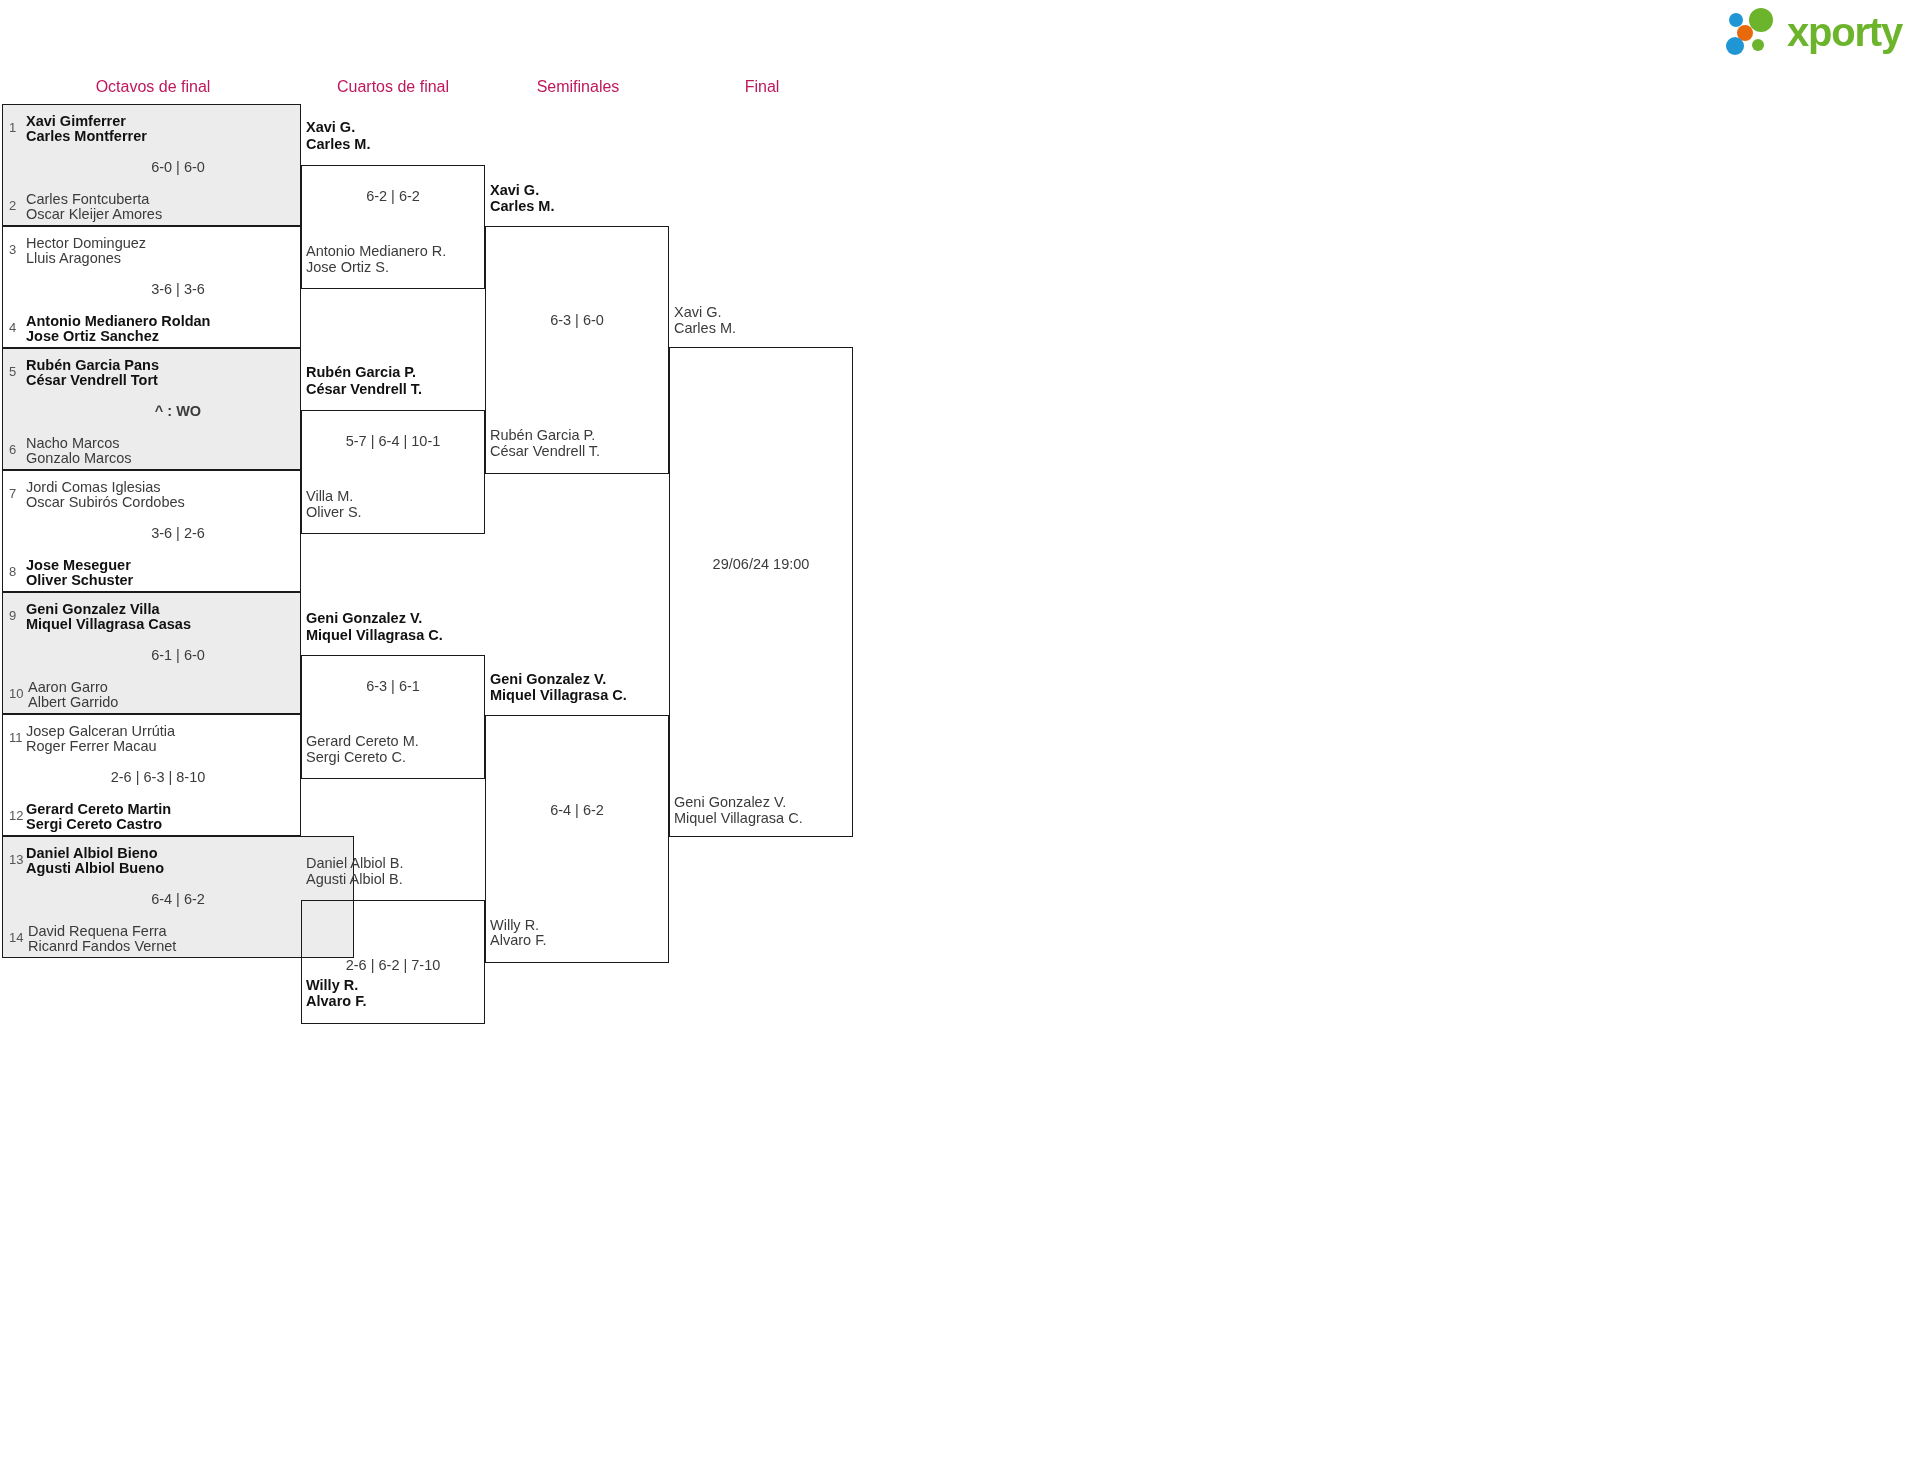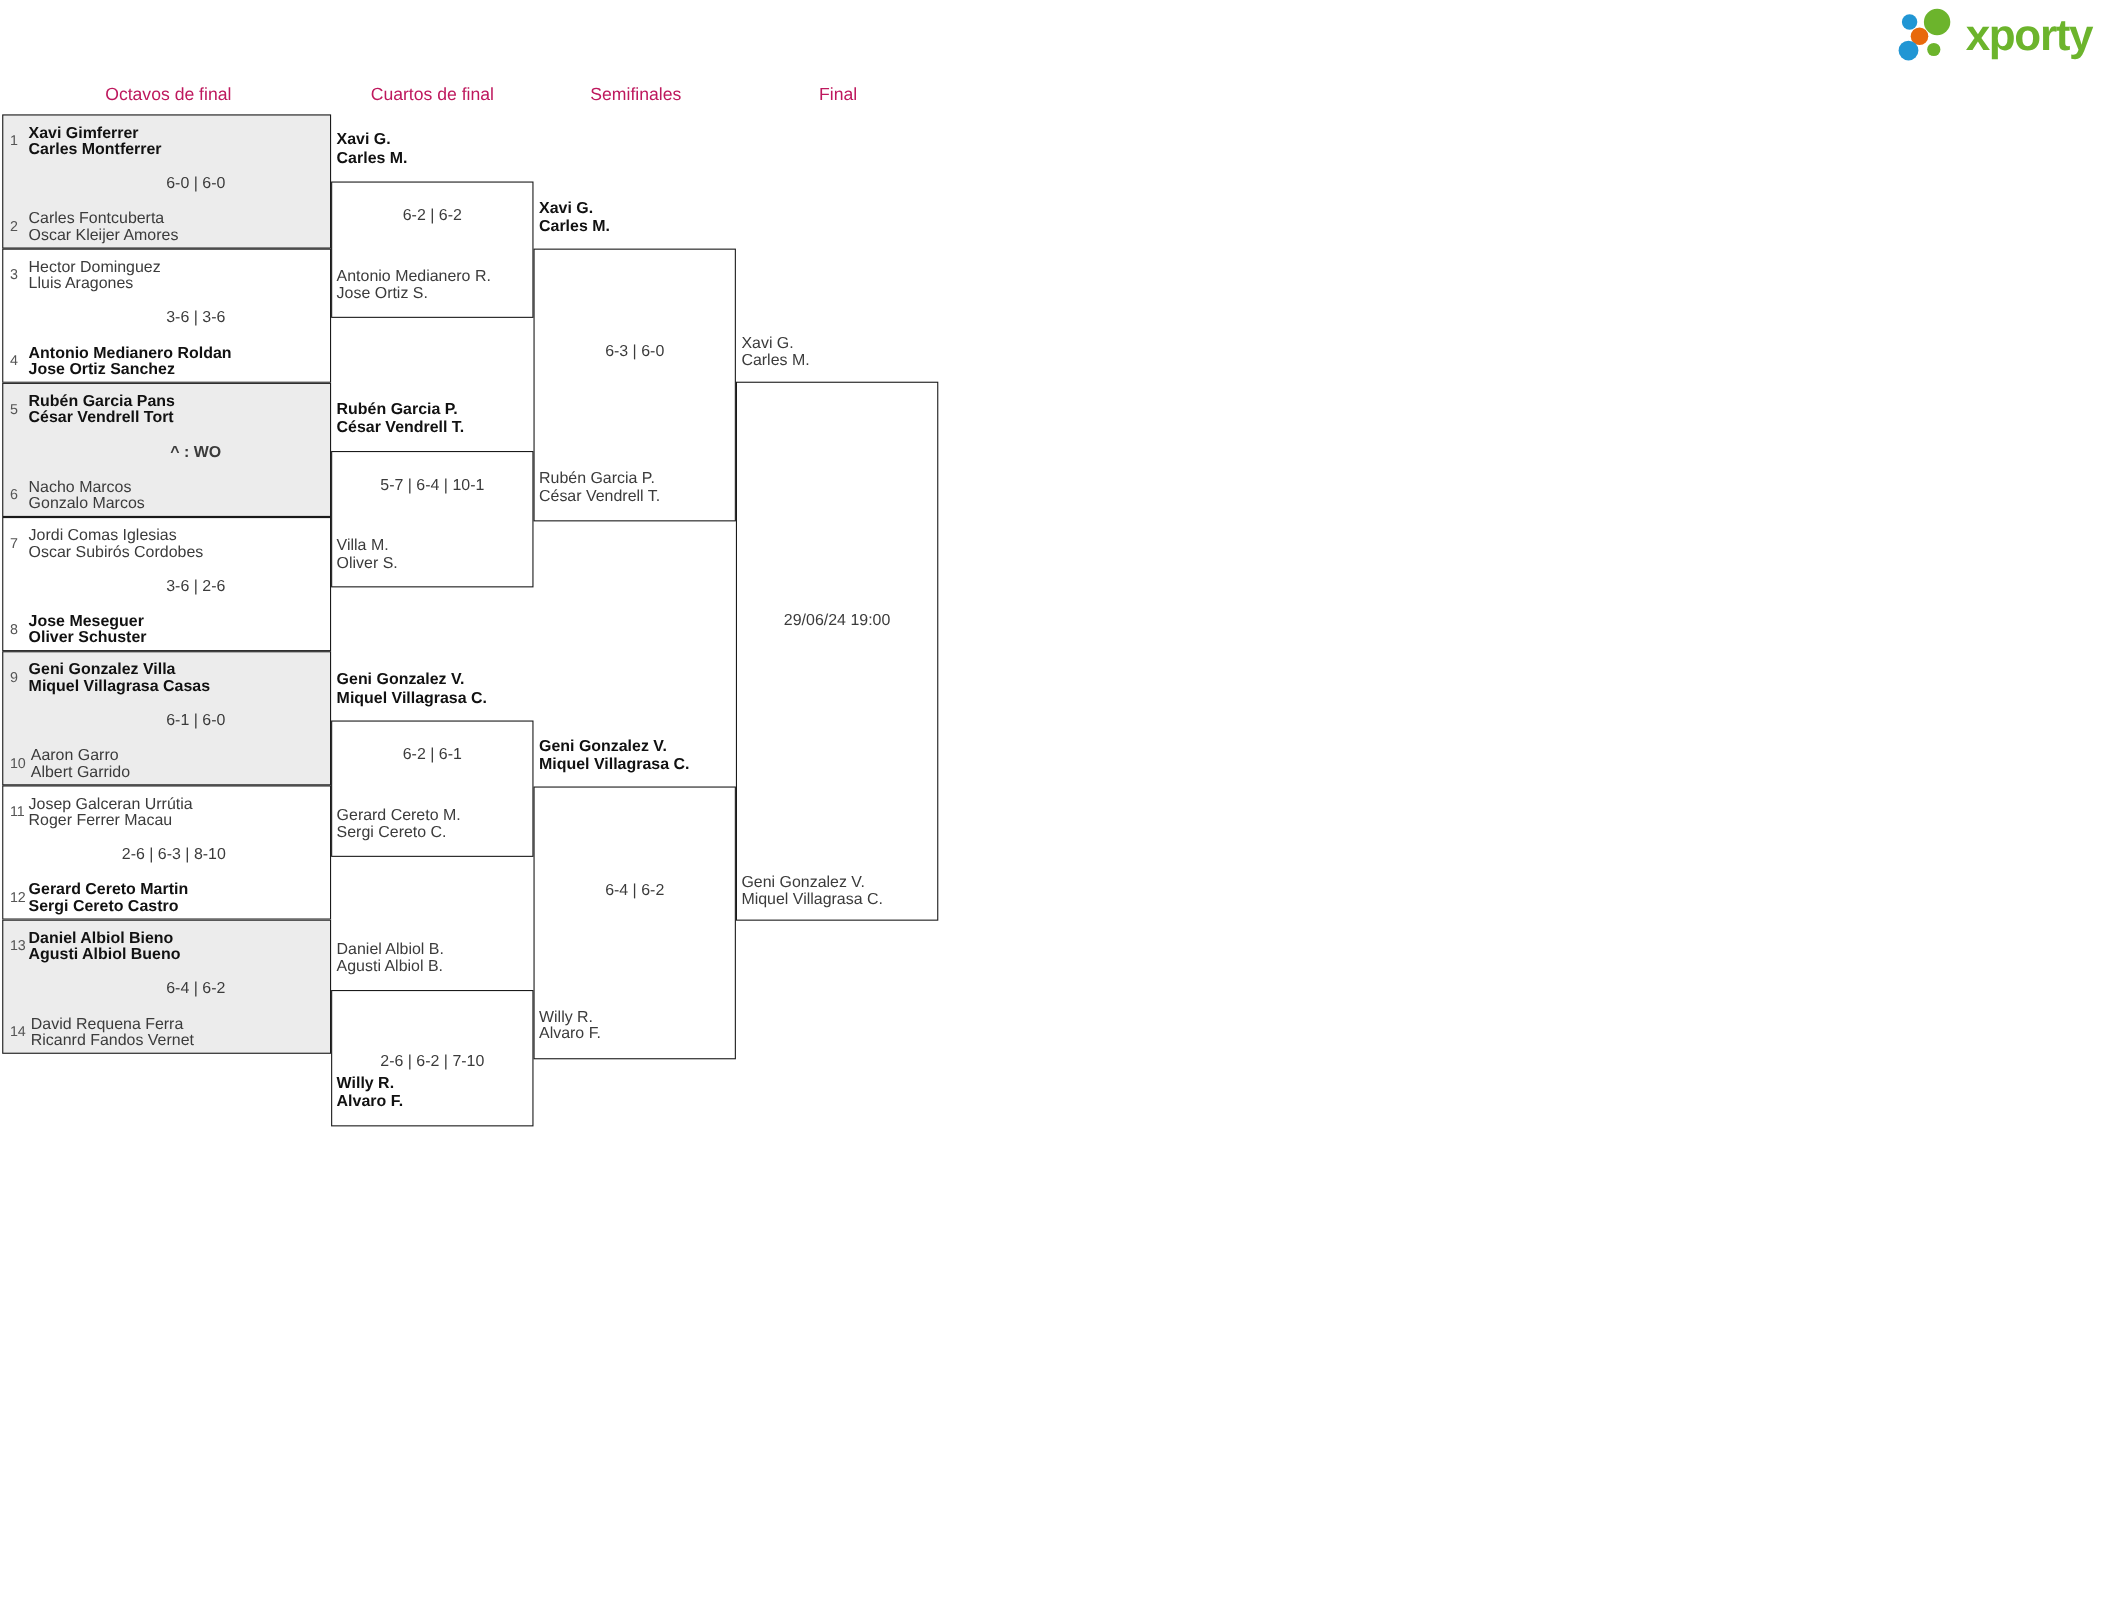--- a/index.html
+++ b/index.html
@@ -118,21 +118,21 @@
   <div class="r1cell" style="left:2px;top:714px;width:299px;height:122px;">
     <div class="seed" style="top:15px;">11</div>
     <div class="team" style="top:8px;">Josep Galceran Urrútia</div>
     <div class="team" style="top:23px;">Roger Ferrer Macau</div>
     <div class="score" style="left:40px;top:54px;width:230px;">2-6 | 6-3 | 8-10</div>
     <div class="seed" style="top:93px;">12</div>
     <div class="team win" style="top:86px;">Gerard Cereto Martin</div>
     <div class="team win" style="top:101px;">Sergi Cereto Castro</div>
   </div>
 
-  <div class="r1cell shaded" style="left:2px;top:836px;width:299px;height:122px;">
+  <div class="r1cell shaded" style="left:2px;top:836px;width:352px;height:122px;">
     <div class="seed" style="top:15px;">13</div>
     <div class="team win" style="top:8px;">Daniel Albiol Bieno</div>
     <div class="team win" style="top:23px;">Agusti Albiol Bueno</div>
     <div class="score" style="left:60px;top:54px;width:230px;">6-4 | 6-2</div>
     <div class="seed" style="top:93px;">14</div>
     <div class="team" style="top:86px;left:25px;">David Requena Ferra</div>
     <div class="team" style="top:101px;left:25px;">Ricanrd Fandos Vernet</div>
   </div>
 
 
@@ -146,21 +146,21 @@
   <div class="mlabel win" style="left:306px;top:364px;">Rubén Garcia P.</div>
   <div class="mlabel win" style="left:306px;top:381px;">César Vendrell T.</div>
   <div class="mbox" style="left:301px;top:410px;width:184px;height:124px;"></div>
   <div class="score" style="left:301px;top:433px;width:184px;">5-7 | 6-4 | 10-1</div>
   <div class="mlabel" style="left:306px;top:488px;">Villa M.</div>
   <div class="mlabel" style="left:306px;top:504px;">Oliver S.</div>
 
   <div class="mlabel win" style="left:306px;top:610px;">Geni Gonzalez V.</div>
   <div class="mlabel win" style="left:306px;top:627px;">Miquel Villagrasa C.</div>
   <div class="mbox" style="left:301px;top:655px;width:184px;height:124px;"></div>
-  <div class="score" style="left:301px;top:678px;width:184px;">6-2 | 6-1</div>
+  <div class="score" style="left:301px;top:678px;width:184px;">6-3 | 6-1</div>
   <div class="mlabel" style="left:306px;top:733px;">Gerard Cereto M.</div>
   <div class="mlabel" style="left:306px;top:749px;">Sergi Cereto C.</div>
 
   <div class="mlabel" style="left:306px;top:855px;">Daniel Albiol B.</div>
   <div class="mlabel" style="left:306px;top:871px;">Agusti Albiol B.</div>
   <div class="mbox" style="left:301px;top:900px;width:184px;height:124px;"></div>
   <div class="score" style="left:301px;top:957px;width:184px;">2-6 | 6-2 | 7-10</div>
   <div class="mlabel win" style="left:306px;top:977px;">Willy R.</div>
   <div class="mlabel win" style="left:306px;top:993px;">Alvaro F.</div>
 

